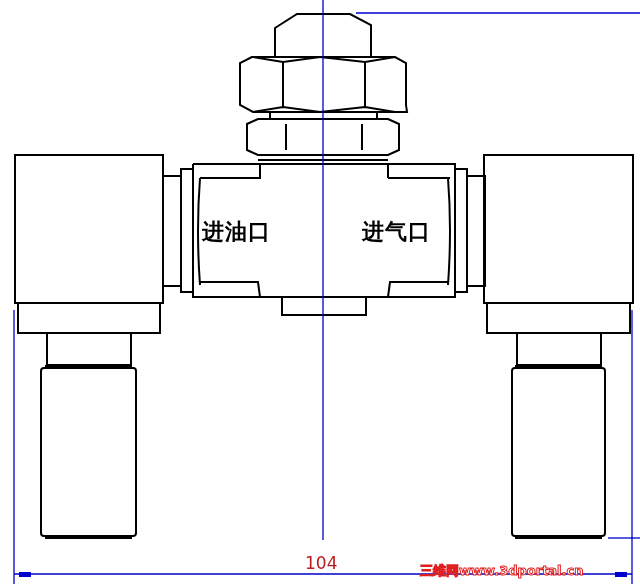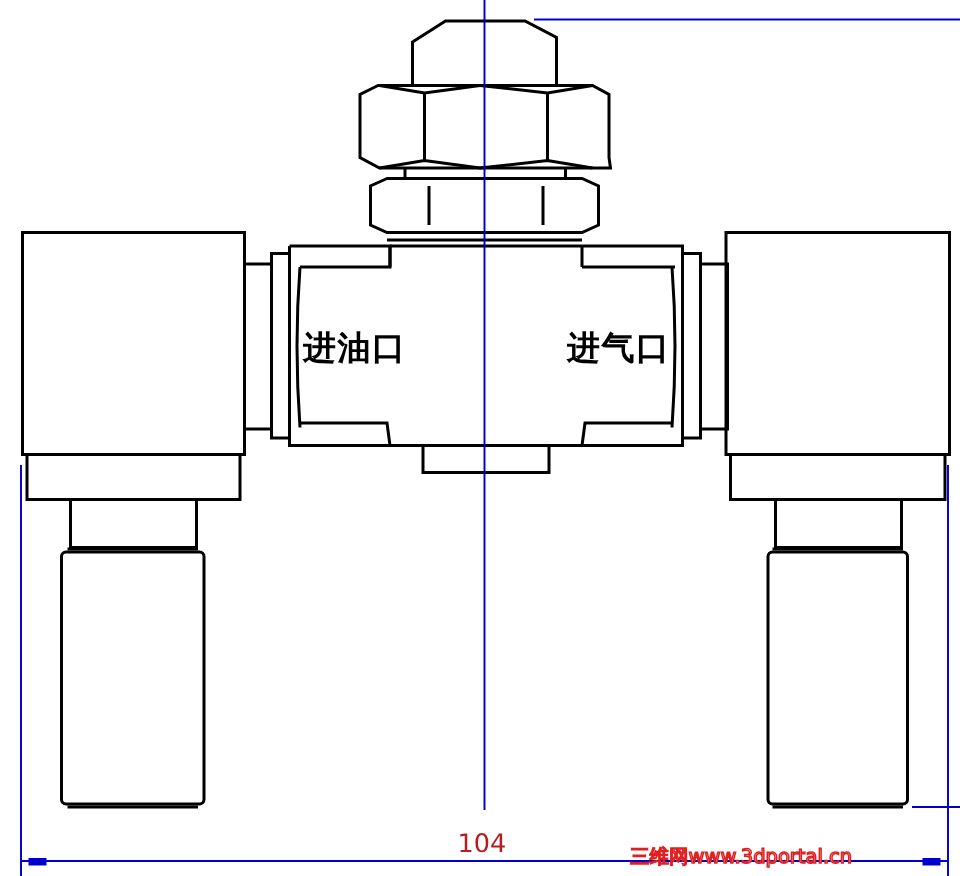--- a/index.html
+++ b/index.html
@@ -1,20 +1,20 @@
 <!DOCTYPE html>
 <html><head>
 <meta charset="utf-8">
 <style>
 html,body{margin:0;padding:0;background:#fff;}
 #canvas{position:relative;width:640px;height:584px;overflow:hidden;background:#fff;}
 svg{position:absolute;left:0;top:0;}
 .lbl{position:absolute;font-family:"DejaVu Sans",sans-serif;font-weight:bold;font-size:22px;color:#000;letter-spacing:1px;}
 .dim{position:absolute;font-family:"DejaVu Sans",sans-serif;font-size:17px;color:#b91c1c;}
-.wm{position:absolute;font-family:"DejaVu Sans",sans-serif;font-weight:normal;font-size:13px;color:#fff;-webkit-text-stroke:1px #e02020;letter-spacing:0px;}
+.wm{position:absolute;font-family:"DejaVu Sans",sans-serif;font-weight:bold;font-size:13px;color:#fff;-webkit-text-stroke:1px #e02020;letter-spacing:0px;}
 </style>
 </head>
 <body>
 
 <div id="canvas">
 <svg width="640" height="584" viewBox="0 0 640 584">
   <g stroke="#000" stroke-width="2" fill="none">
 
     <path d="M275,28 L297,14 L350,14 L371,25 L371,57 L275,57 Z"></path>
 
@@ -74,16 +74,16 @@
     <line x1="356" y1="13" x2="640" y2="13"></line>
     <line x1="14" y1="310" x2="14" y2="584"></line>
     <line x1="632" y1="310" x2="632" y2="584"></line>
     <line x1="14" y1="574" x2="632" y2="574"></line>
     <line x1="608" y1="538" x2="640" y2="538"></line>
   </g>
   <rect x="19" y="572" width="12" height="5" fill="#0000cc"></rect>
   <rect x="615" y="572" width="12" height="5" fill="#0000cc"></rect>
 </svg>
 <div class="lbl" style="left:202px;top:217px;">进油口</div>
-<div class="lbl" style="left:362px;top:217px;margin-left:16px;">进气口</div>
+<div class="lbl" style="left:362px;top:217px;">进气口</div>
 <div class="dim" style="left:305px;top:553px;">104</div>
 <div class="wm" style="left:420px;top:562px;">三维网www.3dportal.cn</div>
 </div>
 
 </body></html>

